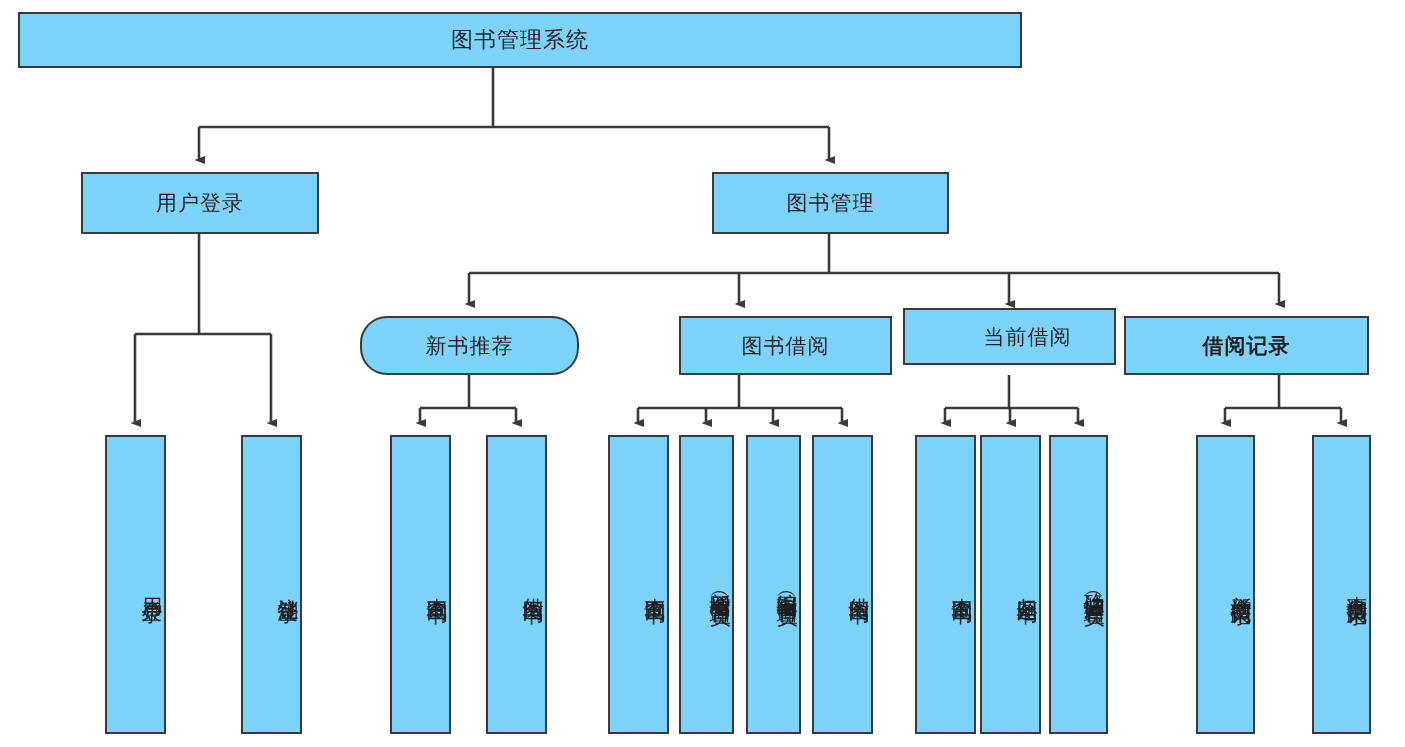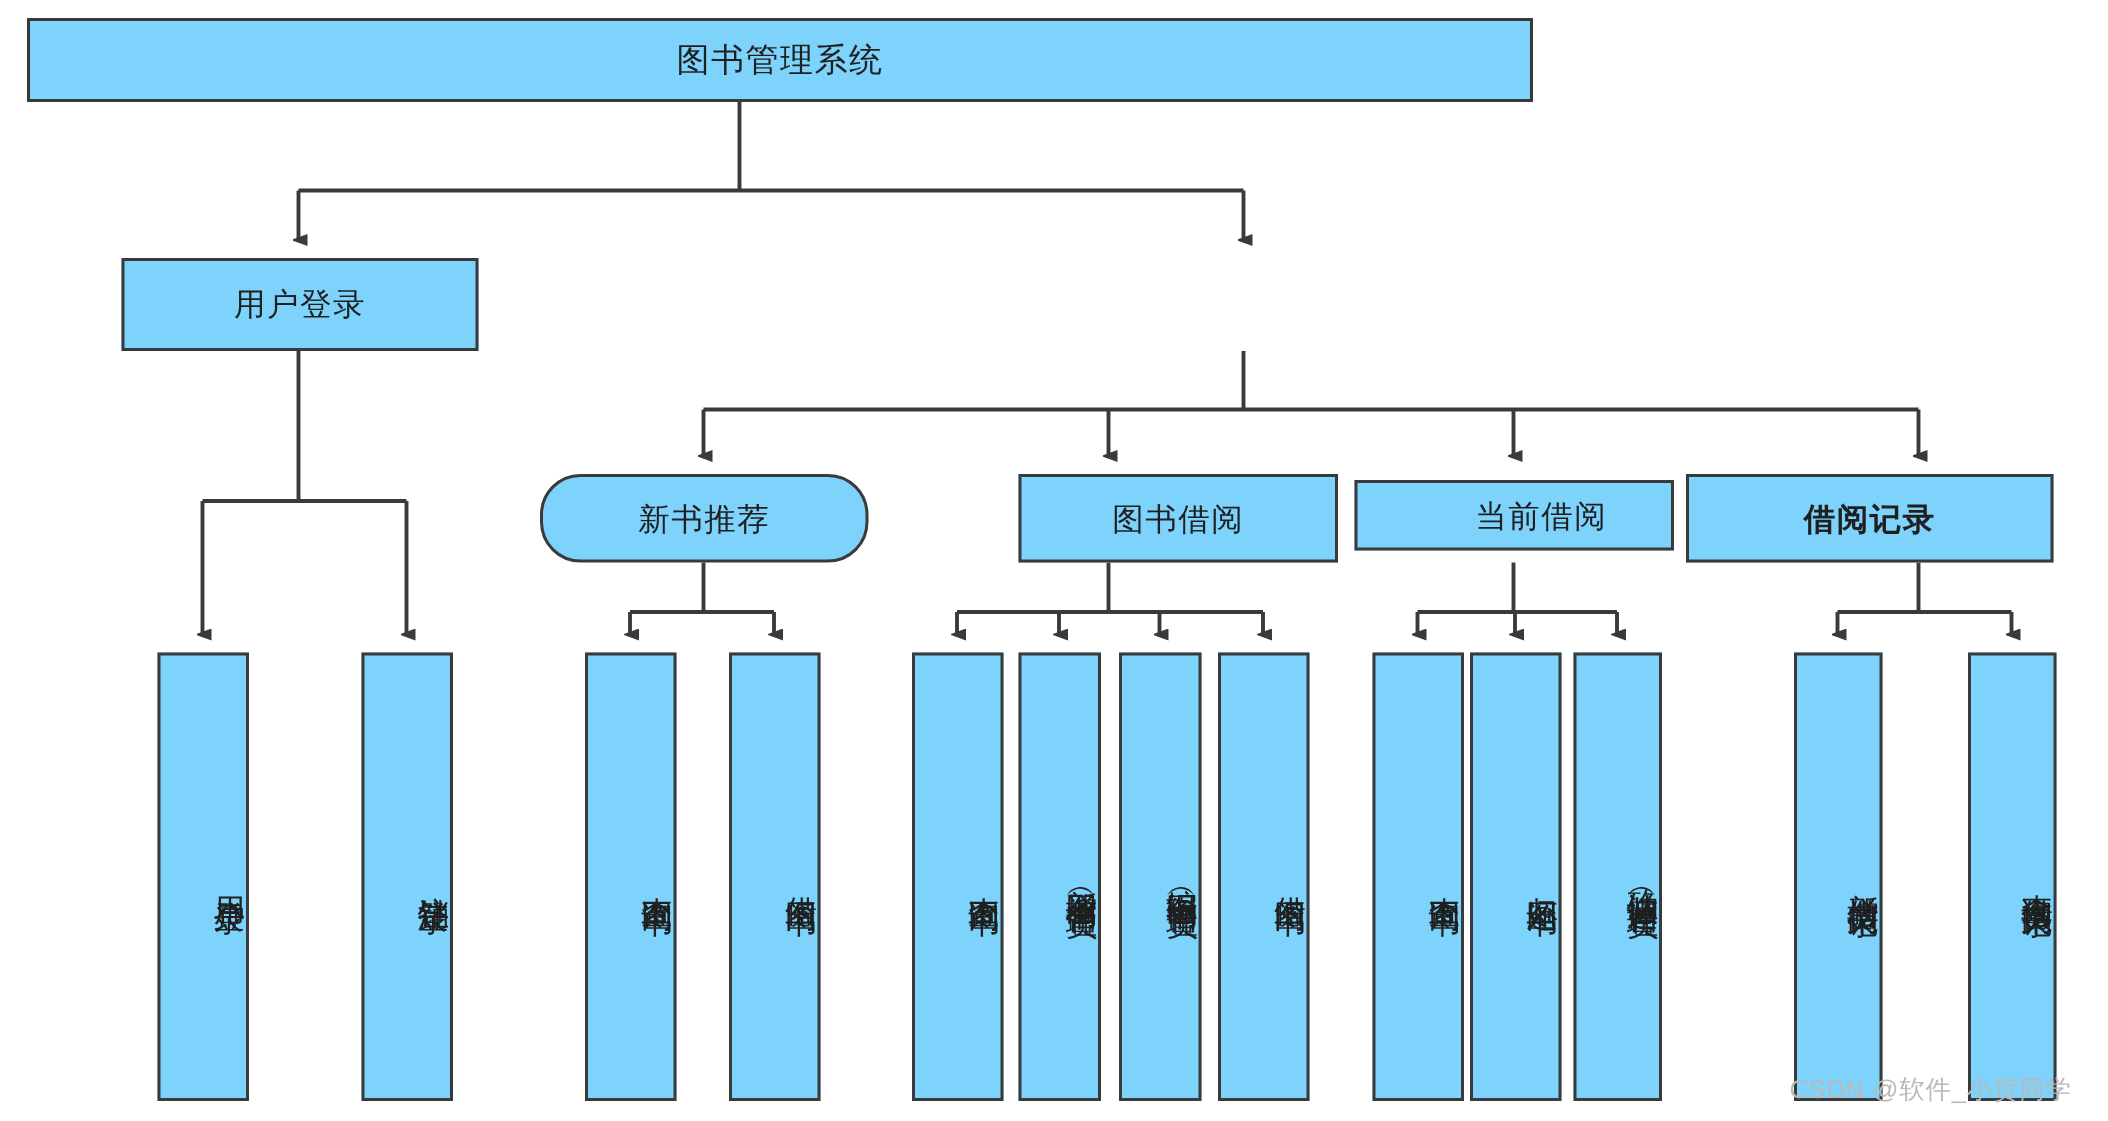--- a/index.html
+++ b/index.html
@@ -112,28 +112,31 @@
     </g>
   </svg>
 
   <div class="node h root" style="left:18px;top:12px;width:1004px;height:56px;">
     <span>图书管理系统</span>
   </div>
 
   <div class="node h" style="left:81px;top:172px;width:238px;height:62px;">
     <span>用户登录</span>
   </div>
+  <div class="node h" style="left:712px;top:172px;width:237px;height:62px;">
+    <span>图书管理</span>
+  </div>
 
   <div class="node h" style="left:360px;top:316px;width:219px;height:59px;border-radius:27px;">
     <span>新书推荐</span>
   </div>
   <div class="node h" style="left:633px;top:316px;width:213px;height:59px;margin-left:46px;">
     <span>图书借阅</span>
   </div>
-  <div class="node h" style="left:903px;top:320px;width:213px;height:47px;padding-left:36px;">
+  <div class="node h" style="left:903px;top:308px;width:213px;height:57px;padding-left:36px;">
     <span>当前借阅</span>
   </div>
   <div class="node h" style="left:1124px;top:316px;width:245px;height:59px;font-weight:bold;">
     <span>借阅记录</span>
   </div>
 
   <div class="node v" style="left:105px;top:435px;width:61px;height:299px;">
     <span class="vtext">用户登录</span>
   </div>
   <div class="node v" style="left:241px;top:435px;width:61px;height:299px;">
@@ -170,14 +173,13 @@
     <span class="vtext">确认归还（管理员）</span>
   </div>
 
   <div class="node v" style="left:1196px;top:435px;width:59px;height:299px;">
     <span class="vtext">新增借阅记录</span>
   </div>
   <div class="node v" style="left:1312px;top:435px;width:59px;height:299px;">
     <span class="vtext">查询借阅记录</span>
   </div>
 
-  <div id="watermark">CSDN @软件_小贺同学</div>
 </div>
 
 </body></html>

